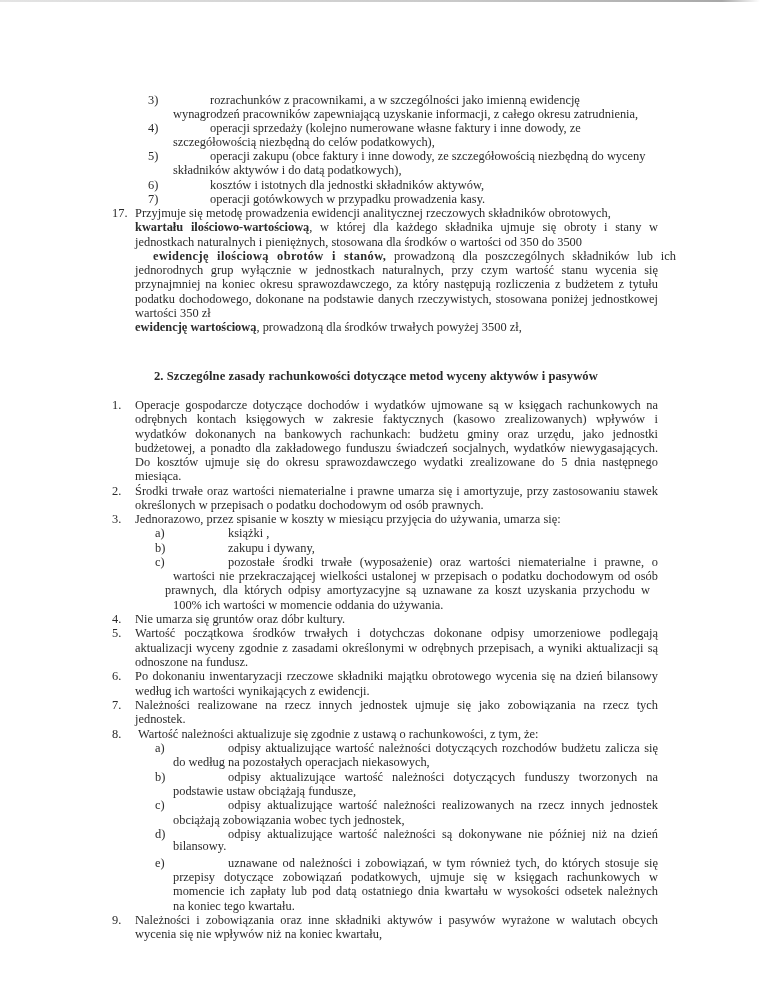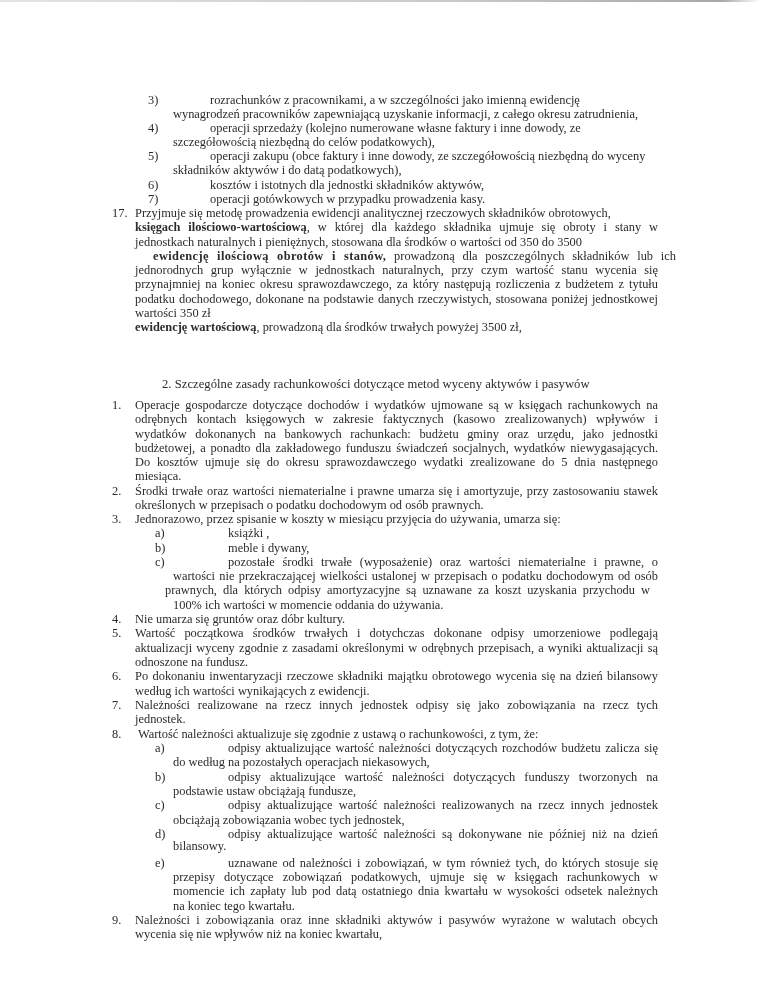--- a/index.html
+++ b/index.html
@@ -11,21 +11,21 @@
   .scan-edge {
     position: absolute; left: 0; top: 0; width: 760px; height: 2px;
     background: linear-gradient(to right, #e4e4e4, #c9c9c9 60%, #a8a8a8 95%, #ffffff);
   }
   .page { position: absolute; left: 0; top: 0; width: 768px; }
   .line { position: absolute; white-space: nowrap; }
   .just { text-align: justify; text-align-last: justify; white-space: normal; }
   .b { font-weight: bold; }
   .num { position: absolute; }
   h2 {
-    position: absolute; margin: 12px; font-size: 12.6px; font-weight: normal;
+    position: absolute; margin: 4px; font-size: 12.6px; font-weight: bold;
     left: 150px; top: 365px; white-space: nowrap; letter-spacing: 0.05px;
   }
 </style>
 </head>
 <body>
 
 <div class="scan-edge"></div>
 
 <div class="page">
 
@@ -49,21 +49,21 @@
     <span class="line" style="left:210px;top:178px">kosztów i istotnych dla jednostki składników aktywów,</span>
   </div>
   <div>
     <span class="num" style="left:148px;top:192px">7)</span>
     <span class="line" style="left:210px;top:192px">operacji gotówkowych w przypadku prowadzenia kasy.</span>
   </div>
 
   <div>
     <span class="num" style="left:112px;top:206px">17.</span>
     <span class="line" style="left:135px;top:206px">Przyjmuje się metodę prowadzenia ewidencji analitycznej rzeczowych składników obrotowych,</span>
-    <div class="line just" style="left:135px;top:220px;width:523px"><span class="b">księgach ilościowo-wartościową</span><span>, w której dla każdego składnika ujmuje się obroty i stany w</span></div>
+    <div class="line just" style="left:135px;top:220px;width:523px"><span class="b">kwartału ilościowo-wartościową</span><span>, w której dla każdego składnika ujmuje się obroty i stany w</span></div>
     <span class="line" style="left:135px;top:235px">jednostkach naturalnych i pieniężnych, stosowana dla środków o wartości od 350 do 3500</span>
     <div class="line just" style="left:153px;top:249px;width:523px"><span class="b" style="letter-spacing:0.4px">ewidencję ilościową obrotów i stanów,</span><span> prowadzoną dla poszczególnych składników lub ich</span></div>
     <div class="line just" style="left:135px;top:263px;width:523px">jednorodnych grup wyłącznie w jednostkach naturalnych, przy czym wartość stanu wycenia się</div>
     <div class="line just" style="left:135px;top:277px;width:523px">przynajmniej na koniec okresu sprawozdawczego, za który następują rozliczenia z budżetem z tytułu</div>
     <div class="line just" style="left:135px;top:292px;width:523px">podatku dochodowego, dokonane na podstawie danych rzeczywistych, stosowana poniżej jednostkowej</div>
     <span class="line" style="left:135px;top:306px">wartości 350 zł</span>
     <div class="line" style="left:135px;top:320px"><span class="b">ewidencję wartościową</span><span>, prowadzoną dla środków trwałych powyżej 3500 zł,</span></div>
   </div>
 
   <h2>2. Szczególne zasady rachunkowości dotyczące metod wyceny aktywów i pasywów</h2>
@@ -88,21 +88,21 @@
     <span class="num" style="left:112px;top:512px">3.</span>
     <span class="line" style="left:135px;top:512px">Jednorazowo, przez spisanie w koszty w miesiącu przyjęcia do używania, umarza się:</span>
   </div>
 
   <div>
     <span class="num" style="left:155px;top:526px">a)</span>
     <span class="line" style="left:228px;top:526px">książki ,</span>
   </div>
   <div>
     <span class="num" style="left:155px;top:541px">b)</span>
-    <span class="line" style="left:228px;top:541px">meble i dywany,</span>
+    <span class="line" style="left:228px;top:541px">zakupu i dywany,</span>
   </div>
   <div>
     <span class="num" style="left:155px;top:555px">c)</span>
     <div class="line just" style="left:228px;top:555px;width:430px">pozostałe środki trwałe (wyposażenie) oraz wartości niematerialne i prawne, o</div>
     <div class="line just" style="left:173px;top:569px;width:485px">wartości nie przekraczającej wielkości ustalonej w przepisach o podatku dochodowym od osób</div>
     <div class="line just" style="left:165px;top:583px;width:485px">prawnych, dla których odpisy amortyzacyjne są uznawane za koszt uzyskania przychodu w</div>
     <span class="line" style="left:173px;top:598px">100% ich wartości w momencie oddania do używania.</span>
   </div>
 
   <div>
@@ -118,21 +118,21 @@
   </div>
 
   <div>
     <span class="num" style="left:112px;top:669px">6.</span>
     <div class="line just" style="left:135px;top:669px;width:523px">Po dokonaniu inwentaryzacji rzeczowe składniki majątku obrotowego wycenia się na dzień bilansowy</div>
     <span class="line" style="left:135px;top:684px">według ich wartości wynikających z ewidencji.</span>
   </div>
 
   <div>
     <span class="num" style="left:112px;top:698px">7.</span>
-    <div class="line just" style="left:135px;top:698px;width:523px">Należności realizowane na rzecz innych jednostek odpisy się jako zobowiązania na rzecz tych</div>
+    <div class="line just" style="left:135px;top:698px;width:523px">Należności realizowane na rzecz innych jednostek ujmuje się jako zobowiązania na rzecz tych</div>
     <span class="line" style="left:135px;top:712px">jednostek.</span>
   </div>
 
   <div>
     <span class="num" style="left:112px;top:727px">8.</span>
     <span class="line" style="left:138px;top:727px">Wartość należności aktualizuje się zgodnie z ustawą o rachunkowości, z tym, że:</span>
   </div>
 
   <div>
     <span class="num" style="left:155px;top:741px">a)</span>

